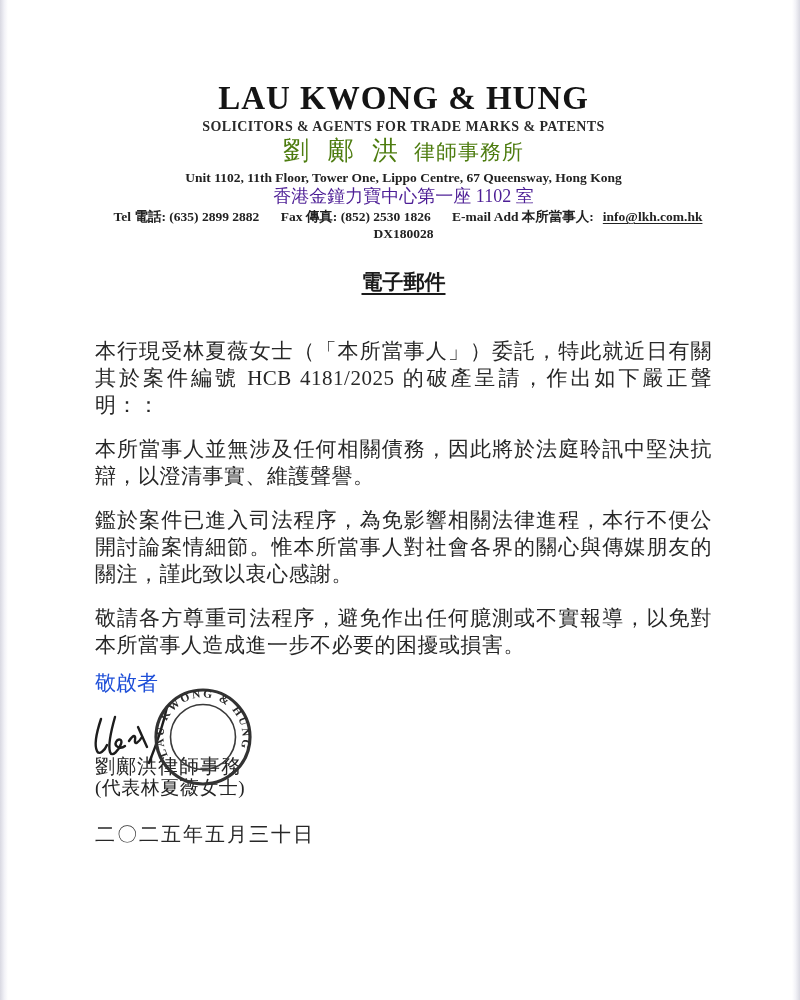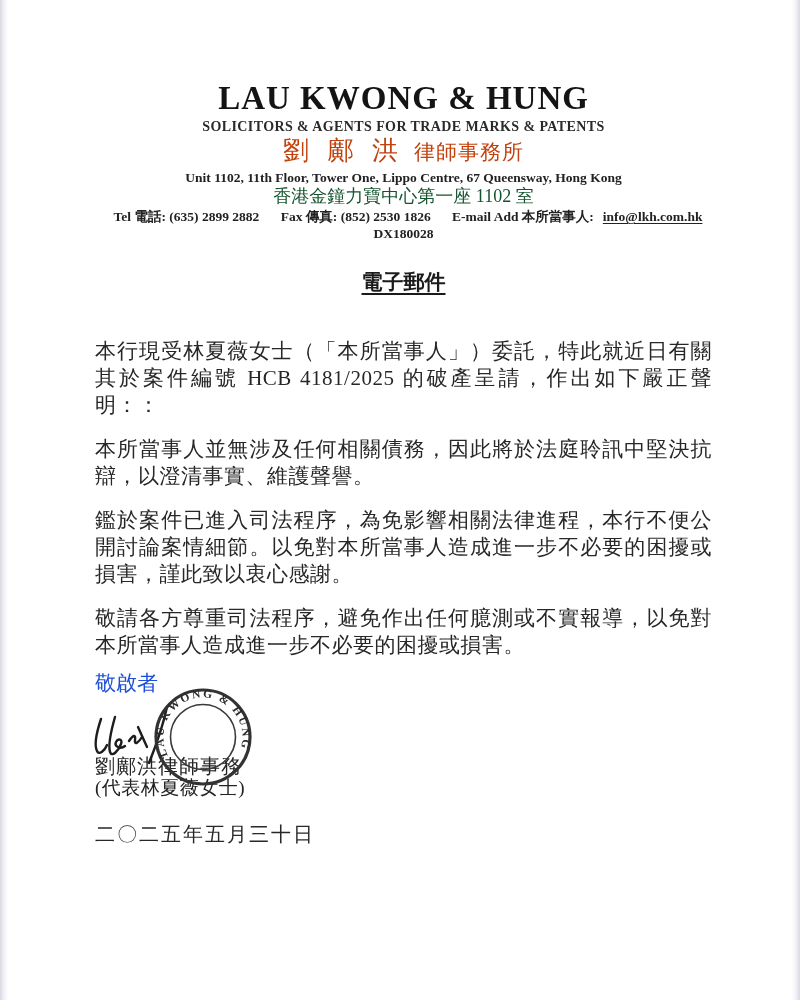--- a/index.html
+++ b/index.html
@@ -15,26 +15,26 @@
   .photo-edge.right{right:0;background:linear-gradient(to left,#d9d9e2,#f2f2f7 55%,#ffffff);}
 
   .doc{position:absolute;left:0;top:16px;width:800px;box-sizing:border-box;
        padding:0 88px 0 95px;margin-top:16px;}
 
   
   .firm-en{margin-top:48px;text-align:center;font-size:33px;line-height:36px;
            font-weight:bold;letter-spacing:1px;color:#141414;}
   .tagline{margin-top:3px;text-align:center;font-size:14px;line-height:16px;
            font-weight:bold;letter-spacing:.4px;color:#2a2a2a;}
-  .firm-zh{margin-top:1px;text-align:center;line-height:30px;color:#c2410c;}
+  .firm-zh{margin-top:1px;text-align:center;line-height:30px;color:#4d7c0f;}
   .firm-zh .zh-main{font-size:26px;letter-spacing:6px;}
   .firm-zh .zh-suffix{font-size:21px;margin-left:6px;letter-spacing:1px;}
   .addr-en{margin-top:1px;text-align:center;font-size:13.5px;line-height:16px;
            font-weight:bold;color:#222;}
-  .addr-zh{text-align:center;font-size:18px;line-height:20px;color:#14532d;}
+  .addr-zh{text-align:center;font-size:18px;line-height:20px;color:#4c1d95;}
   .tel-line{margin-top:2px;text-align:center;font-size:13.5px;line-height:17px;
             font-weight:bold;color:#222;}
   .tel-line .seg{margin:0 9px;}
   .tel-line .email{text-decoration:underline;text-underline-offset:2px;}
 
   
   .stmt-title{margin-top:28px;text-align:center;font-size:21px;line-height:24px;
               font-weight:bold;color:#1b1b1b;}
   .stmt-title span{text-decoration:underline;text-underline-offset:4px;}
 
@@ -80,21 +80,21 @@
     </div>
   </header>
 
   <div class="stmt-title">
     <span>電子郵件</span>
   </div>
 
   <div class="body-text">
     <p>本行現受林夏薇女士（「本所當事人」）委託，特此就近日有關其於案件編號 HCB 4181/2025 的破產呈請，作出如下嚴正聲明：：</p>
     <p>本所當事人並無涉及任何相關債務，因此將於法庭聆訊中堅決抗辯，以澄清事實、維護聲譽。</p>
-    <p>鑑於案件已進入司法程序，為免影響相關法律進程，本行不便公開討論案情細節。以免對本所當事人造成進一步不必要的困擾或損害，謹此致以衷心感謝。</p>
+    <p>鑑於案件已進入司法程序，為免影響相關法律進程，本行不便公開討論案情細節。惟本所當事人對社會各界的關心與傳媒朋友的關注，謹此致以衷心感謝。</p>
     <p>敬請各方尊重司法程序，避免作出任何臆測或不實報導，以免對本所當事人造成進一步不必要的困擾或損害。</p>
   </div>
 
   <div class="closing">敬啟者</div>
 
   <div class="sig-area">
     <svg class="sig-scribble" viewBox="0 0 100 62">
       <g fill="none" stroke="#1d1d1d" stroke-width="2.4" stroke-linecap="round" stroke-linejoin="round">
         <path d="M10,14 C6,26 3,40 6,46 C8,51 14,45 16,40"></path>
         <path d="M24,12 C20,26 17,40 19,47 C21,53 28,45 30,39 C32,34 27,33 25,37 C23,41 29,45 34,41"></path>

